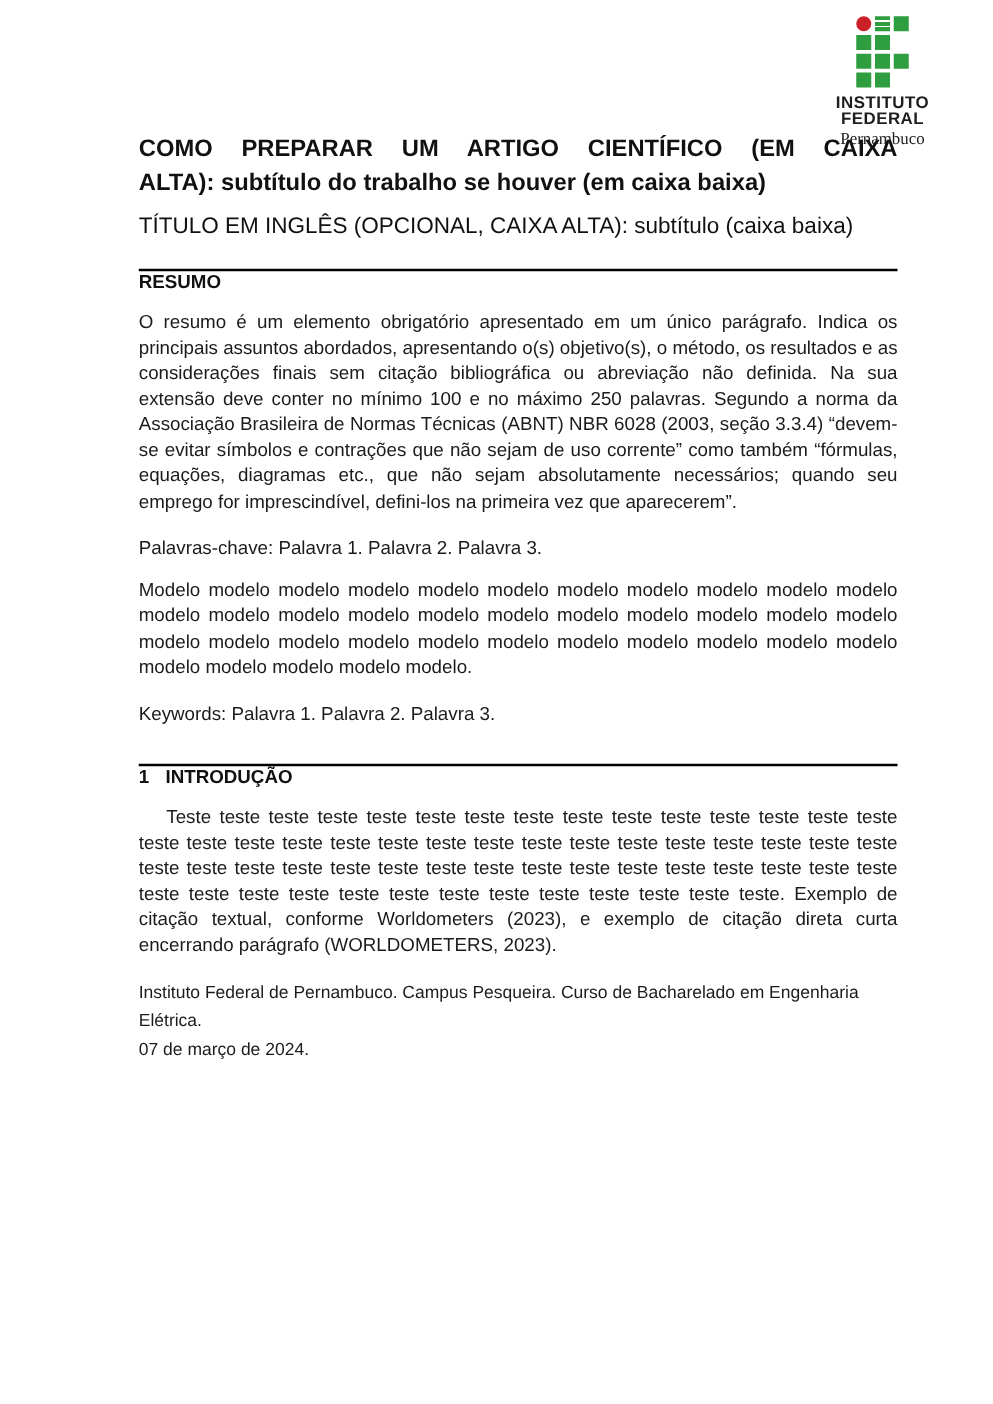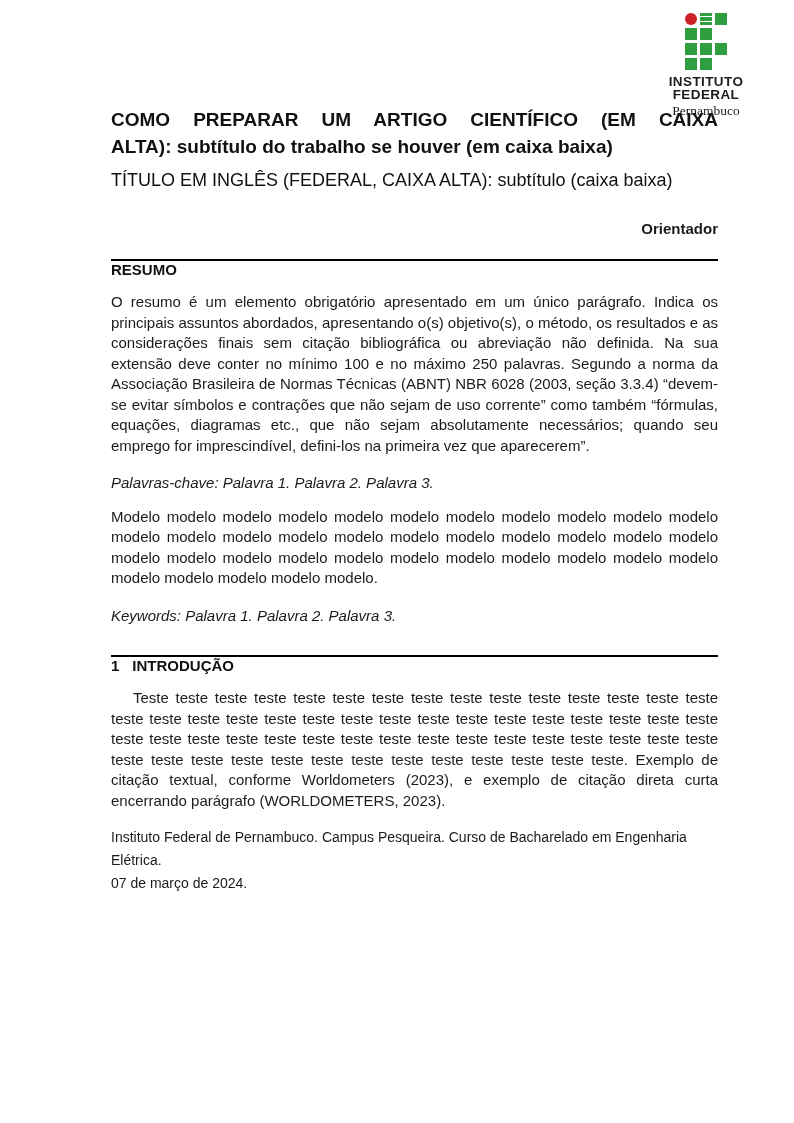--- a/index.html
+++ b/index.html
@@ -120,21 +120,20 @@
     font-size: 15px;
     line-height: 20.5px;
     text-align: justify;
     color: #1b1b1b;
   }
   p.keywords-par {
     margin: 17px 0 0 0;
     font-size: 15px;
     line-height: 20.5px;
     color: #1b1b1b;
-    font-style: italic;
   }
   p.indented { text-indent: 22px; }
 
   .footnote {
     margin-top: 15px;
     font-size: 14px;
     line-height: 23px;
     color: #1b1b1b;
   }
 </style>
@@ -162,24 +161,23 @@
     <div class="logo-name">FEDERAL</div>
     <div class="logo-state">Pernambuco</div>
   </div>
 
   <div class="content">
 
     <h1 class="title">
       <span class="title-line1">COMO PREPARAR UM ARTIGO CIENTÍFICO (EM CAIXA</span>
       <span class="title-line2">ALTA): subtítulo do trabalho se houver (em caixa baixa)</span>
     </h1>
-    <div class="title-en">TÍTULO EM INGLÊS (FEDERAL, CAIXA ALTA): subtítulo (caixa baixa)</div>
+    <div class="title-en">TÍTULO EM INGLÊS (OPCIONAL, CAIXA ALTA): subtítulo (caixa baixa)</div>
 
     <div class="authors">
-      <div class="bold">Orientador</div>
     </div>
 
     <div class="rule rule-title"></div>
 
     <h2 class="heading h-resumo">RESUMO</h2>
     <p class="body-par">O resumo é um elemento obrigatório apresentado em um único parágrafo. Indica os principais assuntos abordados, apresentando o(s) objetivo(s), o método, os resultados e as considerações finais sem citação bibliográfica ou abreviação não definida. Na sua extensão deve conter no mínimo 100 e no máximo 250 palavras. Segundo a norma da Associação Brasileira de Normas Técnicas (ABNT) NBR 6028 (2003, seção 3.3.4) “devem-se evitar símbolos e contrações que não sejam de uso corrente” como também “fórmulas, equações, diagramas etc., que não sejam absolutamente necessários; quando seu emprego for imprescindível, defini-los na primeira vez que aparecerem”.</p>
     <p class="keywords-par">Palavras-chave: Palavra 1. Palavra 2. Palavra 3.</p>
 
     <p class="body-par">Modelo modelo modelo modelo modelo modelo modelo modelo modelo modelo modelo modelo modelo modelo modelo modelo modelo modelo modelo modelo modelo modelo modelo modelo modelo modelo modelo modelo modelo modelo modelo modelo modelo modelo modelo modelo modelo modelo.</p>
     <p class="keywords-par">Keywords: Palavra 1. Palavra 2. Palavra 3.</p>

